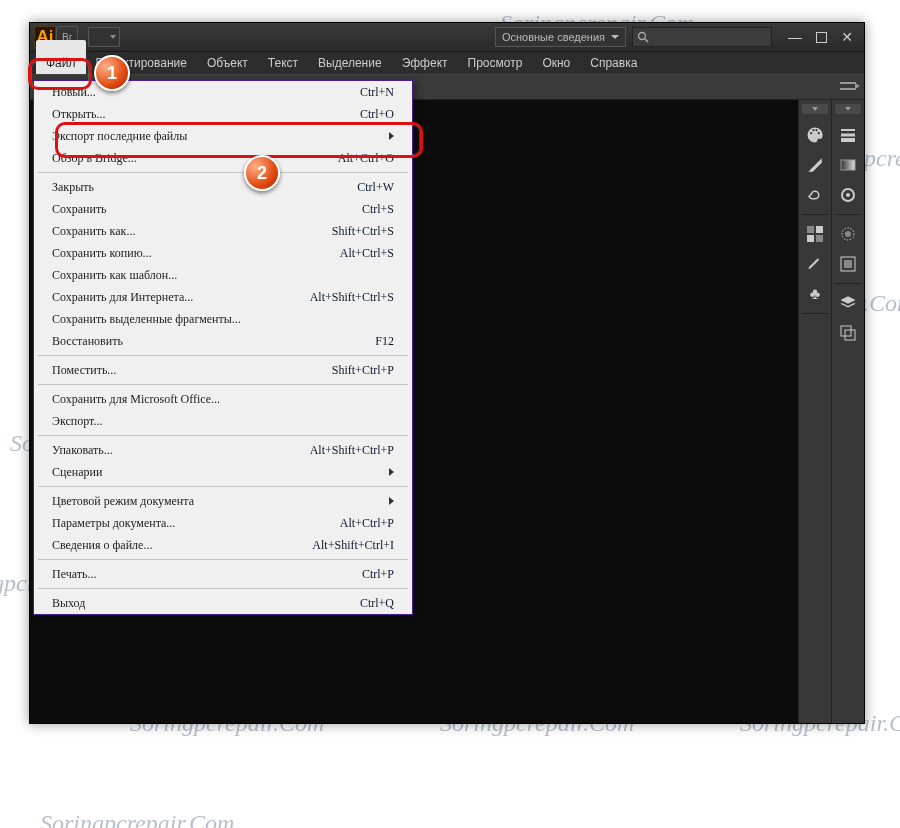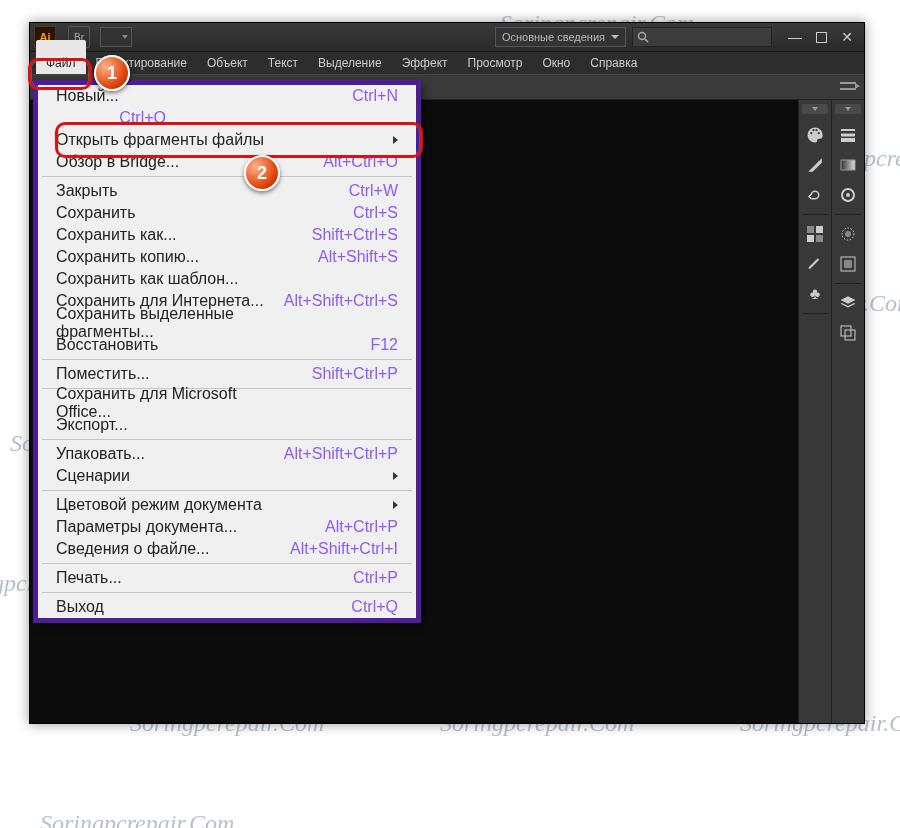--- a/index.html
+++ b/index.html
@@ -6,21 +6,21 @@
   .stage { position:relative; width:900px; height:828px; overflow:hidden; }
 
   
   .watermark { position:absolute; color:#2d4a6e; opacity:0.35; font-family:"Brush Script MT","Segoe Script",cursive; font-size:24px; font-style:italic; pointer-events:none; white-space:nowrap; }
 
   
   .app { position:absolute; top:22px; left:29px; width:834px; height:700px;
          background:#1a1a1a; border:1px solid #000; box-shadow:0 0 12px rgba(0,0,0,.4); display:flex; flex-direction:column; }
 
   .titlebar { height:28px; background:linear-gradient(#3a3a3a,#2a2a2a); display:flex; align-items:center; padding:0 4px; border-bottom:1px solid #1a1a1a; }
-  .ai-logo { width:20px; height:20px; background:#2b1400; border:1px solid #4a3a18; display:flex; align-items:center; justify-content:center; color:#ff9a00; font-weight:bold; font-size:11px; margin-right:12px; }
+  .ai-logo { width:20px; height:20px; background:#2b1400; border:1px solid #4a3a18; display:flex; align-items:center; justify-content:center; color:#ff9a00; font-weight:bold; font-size:17px; margin-right:0; }
   .br-logo { width:20px; height:20px; border:1px solid #555; display:flex; align-items:center; justify-content:center; color:#aaa; font-size:10px; margin-right:10px; border-radius:2px; }
   .layout-btn { width:30px; height:18px; border:1px solid #555; margin-right:2px; background:#333; position:relative; }
   .layout-btn::after { content:""; position:absolute; right:3px; top:7px; width:0; height:0; border-left:3px solid transparent; border-right:3px solid transparent; border-top:4px solid #888; }
   .ws-select { margin-left:auto; display:flex; align-items:center; background:#333; border:1px solid #555; height:18px; padding:0 6px; color:#bbb; font-size:11px; margin-right:6px; }
   .ws-select .chev { margin-left:6px; width:0; height:0; border-left:4px solid transparent; border-right:4px solid transparent; border-top:4px solid #bbb; }
   .search { display:flex; align-items:center; background:#3c3c3c; border:1px solid #222; height:18px; width:130px; padding:0 4px; margin-right:10px; }
   .search svg { margin-right:4px; }
   .win-ctrls { display:flex; }
   .win-ctrls div { width:26px; height:20px; display:flex; align-items:center; justify-content:center; color:#ccc; font-size:14px; }
   .win-max { width:9px; height:9px; border:1px solid #ccc; display:inline-block; }
@@ -41,24 +41,24 @@
   .canvas { flex:1; background:#0c0c0c; }
 
   .right-docks { display:flex; background:#2d2d2d; }
   .dock-col { width:32px; background:#383838; border-left:1px solid #222; display:flex; flex-direction:column; align-items:center; padding-top:4px; gap:4px; }
   .dock-head { width:26px; height:10px; background:#4a4a4a; border-radius:2px; position:relative; margin-bottom:4px; }
   .dock-head::before { content:""; position:absolute; left:10px; top:3px; width:0; height:0; border-left:3px solid transparent; border-right:3px solid transparent; border-top:4px solid #999; }
   .dock-icon { width:26px; height:26px; display:flex; align-items:center; justify-content:center; color:#ccc; font-size:16px; }
   .dock-sep { height:1px; width:26px; background:#222; margin:2px 0; }
 
   
-  .dropdown { position:absolute; left:33px; top:80px; width:378px; background:#f0f0f0; border:5px solid #4c1d95; box-shadow:3px 3px 8px rgba(0,0,0,.4); color:#222; font-size:16px; z-index:50; }
+  .dropdown { position:absolute; left:33px; top:80px; width:378px; background:#f0f0f0; border:1px solid #4c1d95; box-shadow:3px 3px 8px rgba(0,0,0,.4); color:#222; font-size:12px; z-index:50;font-family:Liberation Serif, serif; }
   .dd-row { display:flex; align-items:center; height:22px; padding:0 18px 0 18px; }
   .dd-row .lbl { flex:1; }
-  .dd-row .shc { color:#8b5cf6; text-align:right; min-width:110px; }
+  .dd-row .shc { color:#0f172a; text-align:right; min-width:110px; }
   .dd-row .sub { margin-left:auto; width:0; height:0; border-top:4px solid transparent; border-bottom:4px solid transparent; border-left:5px solid #333; }
   .dd-sep { height:1px; margin:3px 4px; background:#c4c4c4; }
 
   
   .hl { position:absolute; border:3px solid #d11; border-radius:10px; box-shadow:inset 0 0 0 1px rgba(255,255,255,.2); pointer-events:none; z-index:60; }
   .badge { position:absolute; width:32px; height:32px; border-radius:50%;
            background:radial-gradient(circle at 30% 30%, #ffb089, #e24a10 60%, #9a2400);
            border:2px solid #fff; box-shadow:0 2px 4px rgba(0,0,0,.5);
            color:#fff; font-weight:bold; font-size:18px; display:flex; align-items:center; justify-content:center; z-index:70;}
 </style>
@@ -221,24 +221,25 @@
       </div>
     </div>
   </div>
 
   <div class="dropdown" id="file-menu">
       <div class="dd-row">
         <span class="lbl">Новый...</span>
         <span class="shc">Ctrl+N</span>
       </div>
       <div class="dd-row">
+        <span class="lbl">Открыть...</span>
         <span class="shc">Ctrl+O</span>
       </div>
       <div class="dd-row">
-        <span class="lbl">Открыть фрагменты файлы</span>
+        <span class="lbl">Экспорт последние файлы</span>
         <span class="sub"></span>
       </div>
       <div class="dd-row">
         <span class="lbl">Обзор в Bridge...</span>
         <span class="shc">Alt+Ctrl+O</span>
       </div>
       <div class="dd-sep"></div>
       <div class="dd-row">
         <span class="lbl">Закрыть</span>
         <span class="shc">Ctrl+W</span>
@@ -246,21 +247,21 @@
       <div class="dd-row">
         <span class="lbl">Сохранить</span>
         <span class="shc">Ctrl+S</span>
       </div>
       <div class="dd-row">
         <span class="lbl">Сохранить как...</span>
         <span class="shc">Shift+Ctrl+S</span>
       </div>
       <div class="dd-row">
         <span class="lbl">Сохранить копию...</span>
-        <span class="shc">Alt+Shift+S</span>
+        <span class="shc">Alt+Ctrl+S</span>
       </div>
       <div class="dd-row">
         <span class="lbl">Сохранить как шаблон...</span>
         <span class="shc"></span>
       </div>
       <div class="dd-row">
         <span class="lbl">Сохранить для Интернета...</span>
         <span class="shc">Alt+Shift+Ctrl+S</span>
       </div>
       <div class="dd-row">

